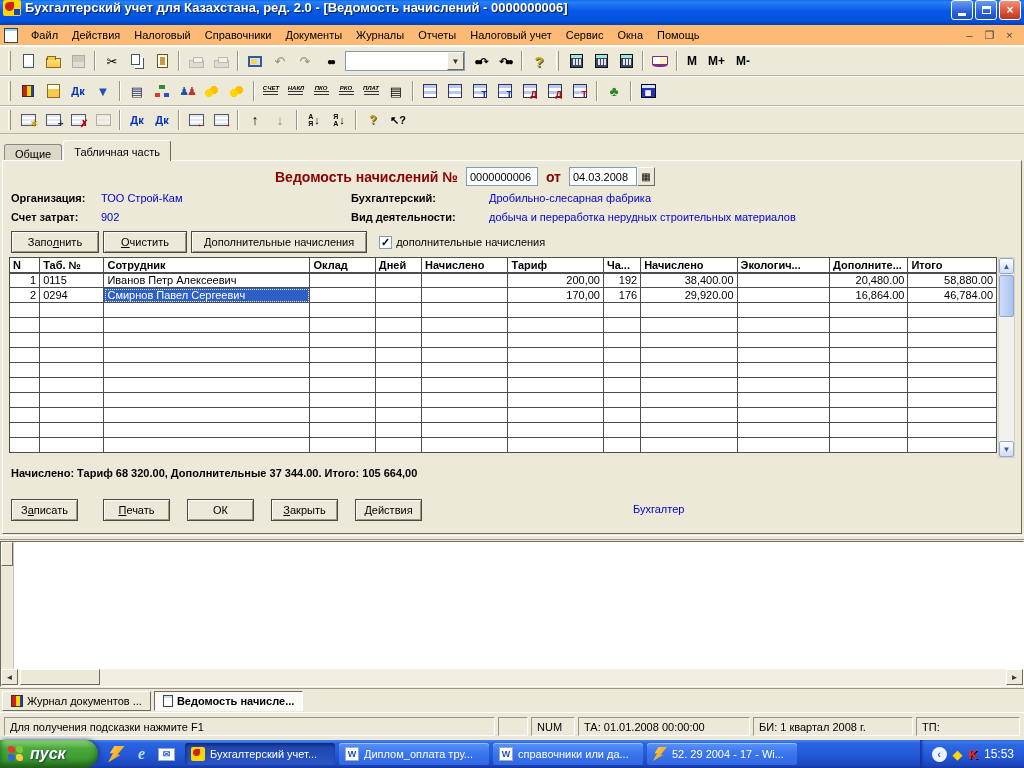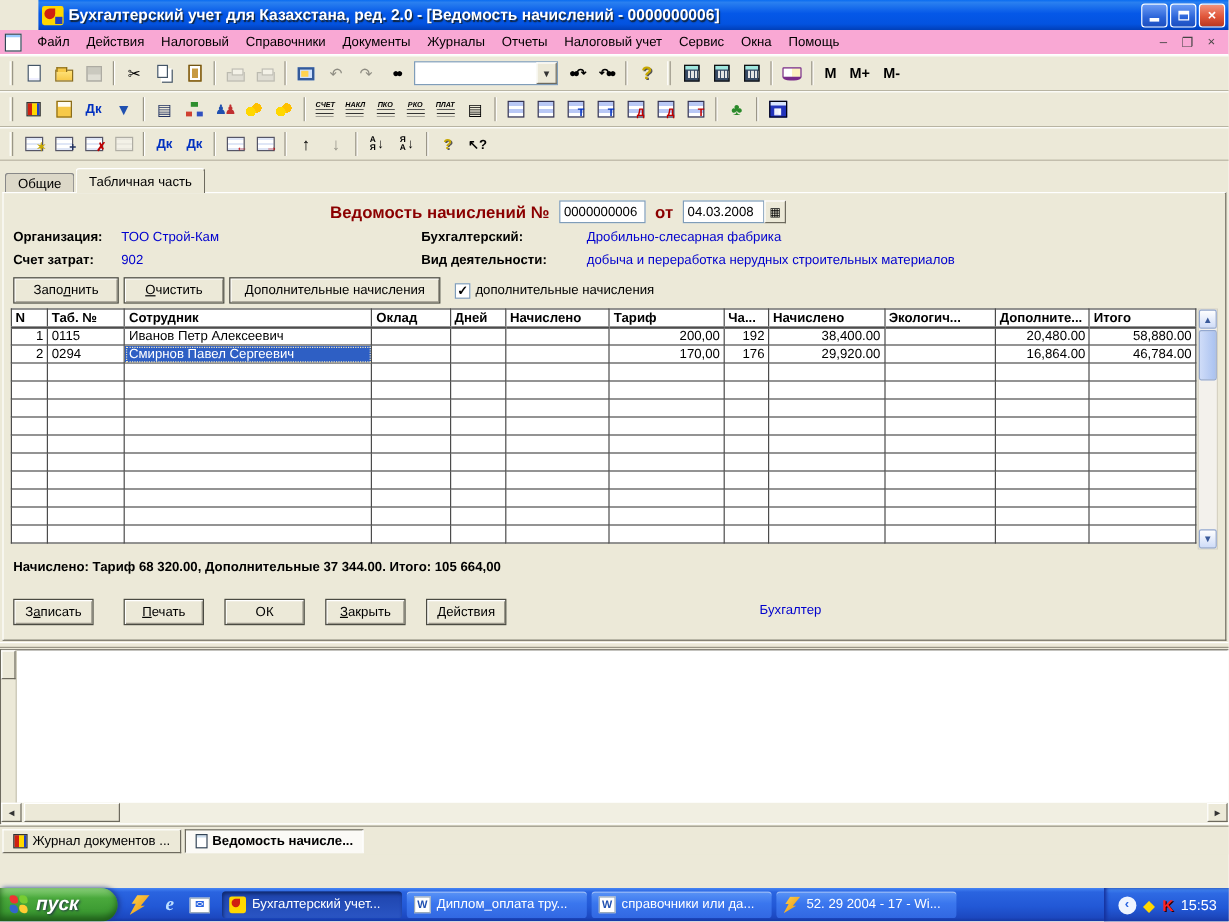--- a/index.html
+++ b/index.html
@@ -3,36 +3,36 @@
 <meta charset="utf-8">
 <style>
   * { margin:0; padding:0; box-sizing:border-box; }
   html,body { width:1024px; height:768px; }
   body { font-family:"Liberation Sans",sans-serif; font-size:11px; color:#000; }
   .screen { position:relative; width:1024px; height:768px; background:#ece9d8; overflow:hidden; }
 
   
   .titlebar { position:absolute; top:0; left:0; right:0; height:25px;
     background:linear-gradient(180deg,#0a6cf1 0%,#2a80f0 8%,#0558e8 45%,#0353e0 80%,#013fb8 100%);
-    display:flex; align-items:center; padding:0 3px;margin-left:32px; }
+    display:flex; padding:0 3px; }
   .titlebar .ttl { color:#fff; font-weight:bold; font-size:13px; margin-left:4px;
     text-shadow:1px 1px 1px #123; white-space:nowrap; overflow:hidden; flex:1; }
   .appic { width:18px; height:16px; position:relative; background:#ffd700; border-radius:2px; flex:0 0 auto; }
   .appic:before { content:""; position:absolute; left:2px; top:2px; width:9px; height:9px; background:#d02010; border-radius:50% 0 50% 50%; }
   .appic:after { content:""; position:absolute; right:1px; bottom:1px; width:6px; height:6px; background:#2040c0; }
   .winbtns { display:flex; gap:2px; }
   .wb { width:22px; height:20px; border-radius:3px; color:#fff; font-weight:bold; font-size:12px;
     display:flex; align-items:center; justify-content:center;
     background:linear-gradient(180deg,#6a9bf5,#2a63d8 60%,#1d4fc0); border:1px solid #fff; }
   .wb.close { background:linear-gradient(180deg,#f1927c,#e0563a 55%,#c23least 0); background:linear-gradient(180deg,#f1927c,#e0563a 55%,#b93722); }
   .glyph-min { width:8px; height:3px; background:#fff; margin-top:8px; }
   .glyph-rest { width:9px; height:8px; border:1px solid #fff; border-top:3px solid #fff; }
 
   
-  .menubar { position:absolute; top:25px; left:0; right:0; height:21px; background:#f9a8d4;
+  .menubar { position:absolute; top:25px; left:0; right:0; height:21px; background:#fdba74;
     display:flex; align-items:center; border-bottom:1px solid #fff; padding-left:2px; }
   .mdiic { width:14px; height:15px; background:#fff; border:1px solid #345; margin:0 6px 0 2px;
     box-shadow:inset 0 2px 0 #9cf; }
   .mi { padding:3px 7px; cursor:default; }
   .mdictl { margin-left:auto; display:flex; gap:3px; padding-right:6px; color:#444; }
   .mdictl span { width:17px; height:15px; display:flex; align-items:center; justify-content:center; font-size:11px; }
 
   
   .tbrow { position:absolute; left:0; right:0; background:#ece9d8; display:flex; align-items:center;
     border-top:1px solid #fff; border-bottom:1px solid #b8b4a2; padding-left:4px; gap:1px; }
@@ -742,20 +742,28 @@
     <span class="mtab">
       <span class="jrnl-i"></span>
       <span>Журнал документов ...</span>
     </span>
     <span class="mtab active">
       <span class="mdoc-i"></span>
       <span>Ведомость начисле...</span>
     </span>
   </div>
 
+  <div class="statusbar">
+    <span class="scell s-hint">Для получения подсказки нажмите F1</span>
+    <span class="scell s-kb"></span>
+    <span class="scell s-num">NUM</span>
+    <span class="scell s-ta">ТА: 01.01.2008  00:00:00</span>
+    <span class="scell s-bi">БИ: 1 квартал 2008 г.</span>
+    <span class="scell s-tp">ТП:</span>
+  </div>
 
   <div class="taskbar">
     <span class="startbtn">
       <span class="flag">
           <i class="r"></i>
           <i class="g"></i>
           <i class="b"></i>
           <i class="y"></i>
         </span>
       <span>пуск</span>

